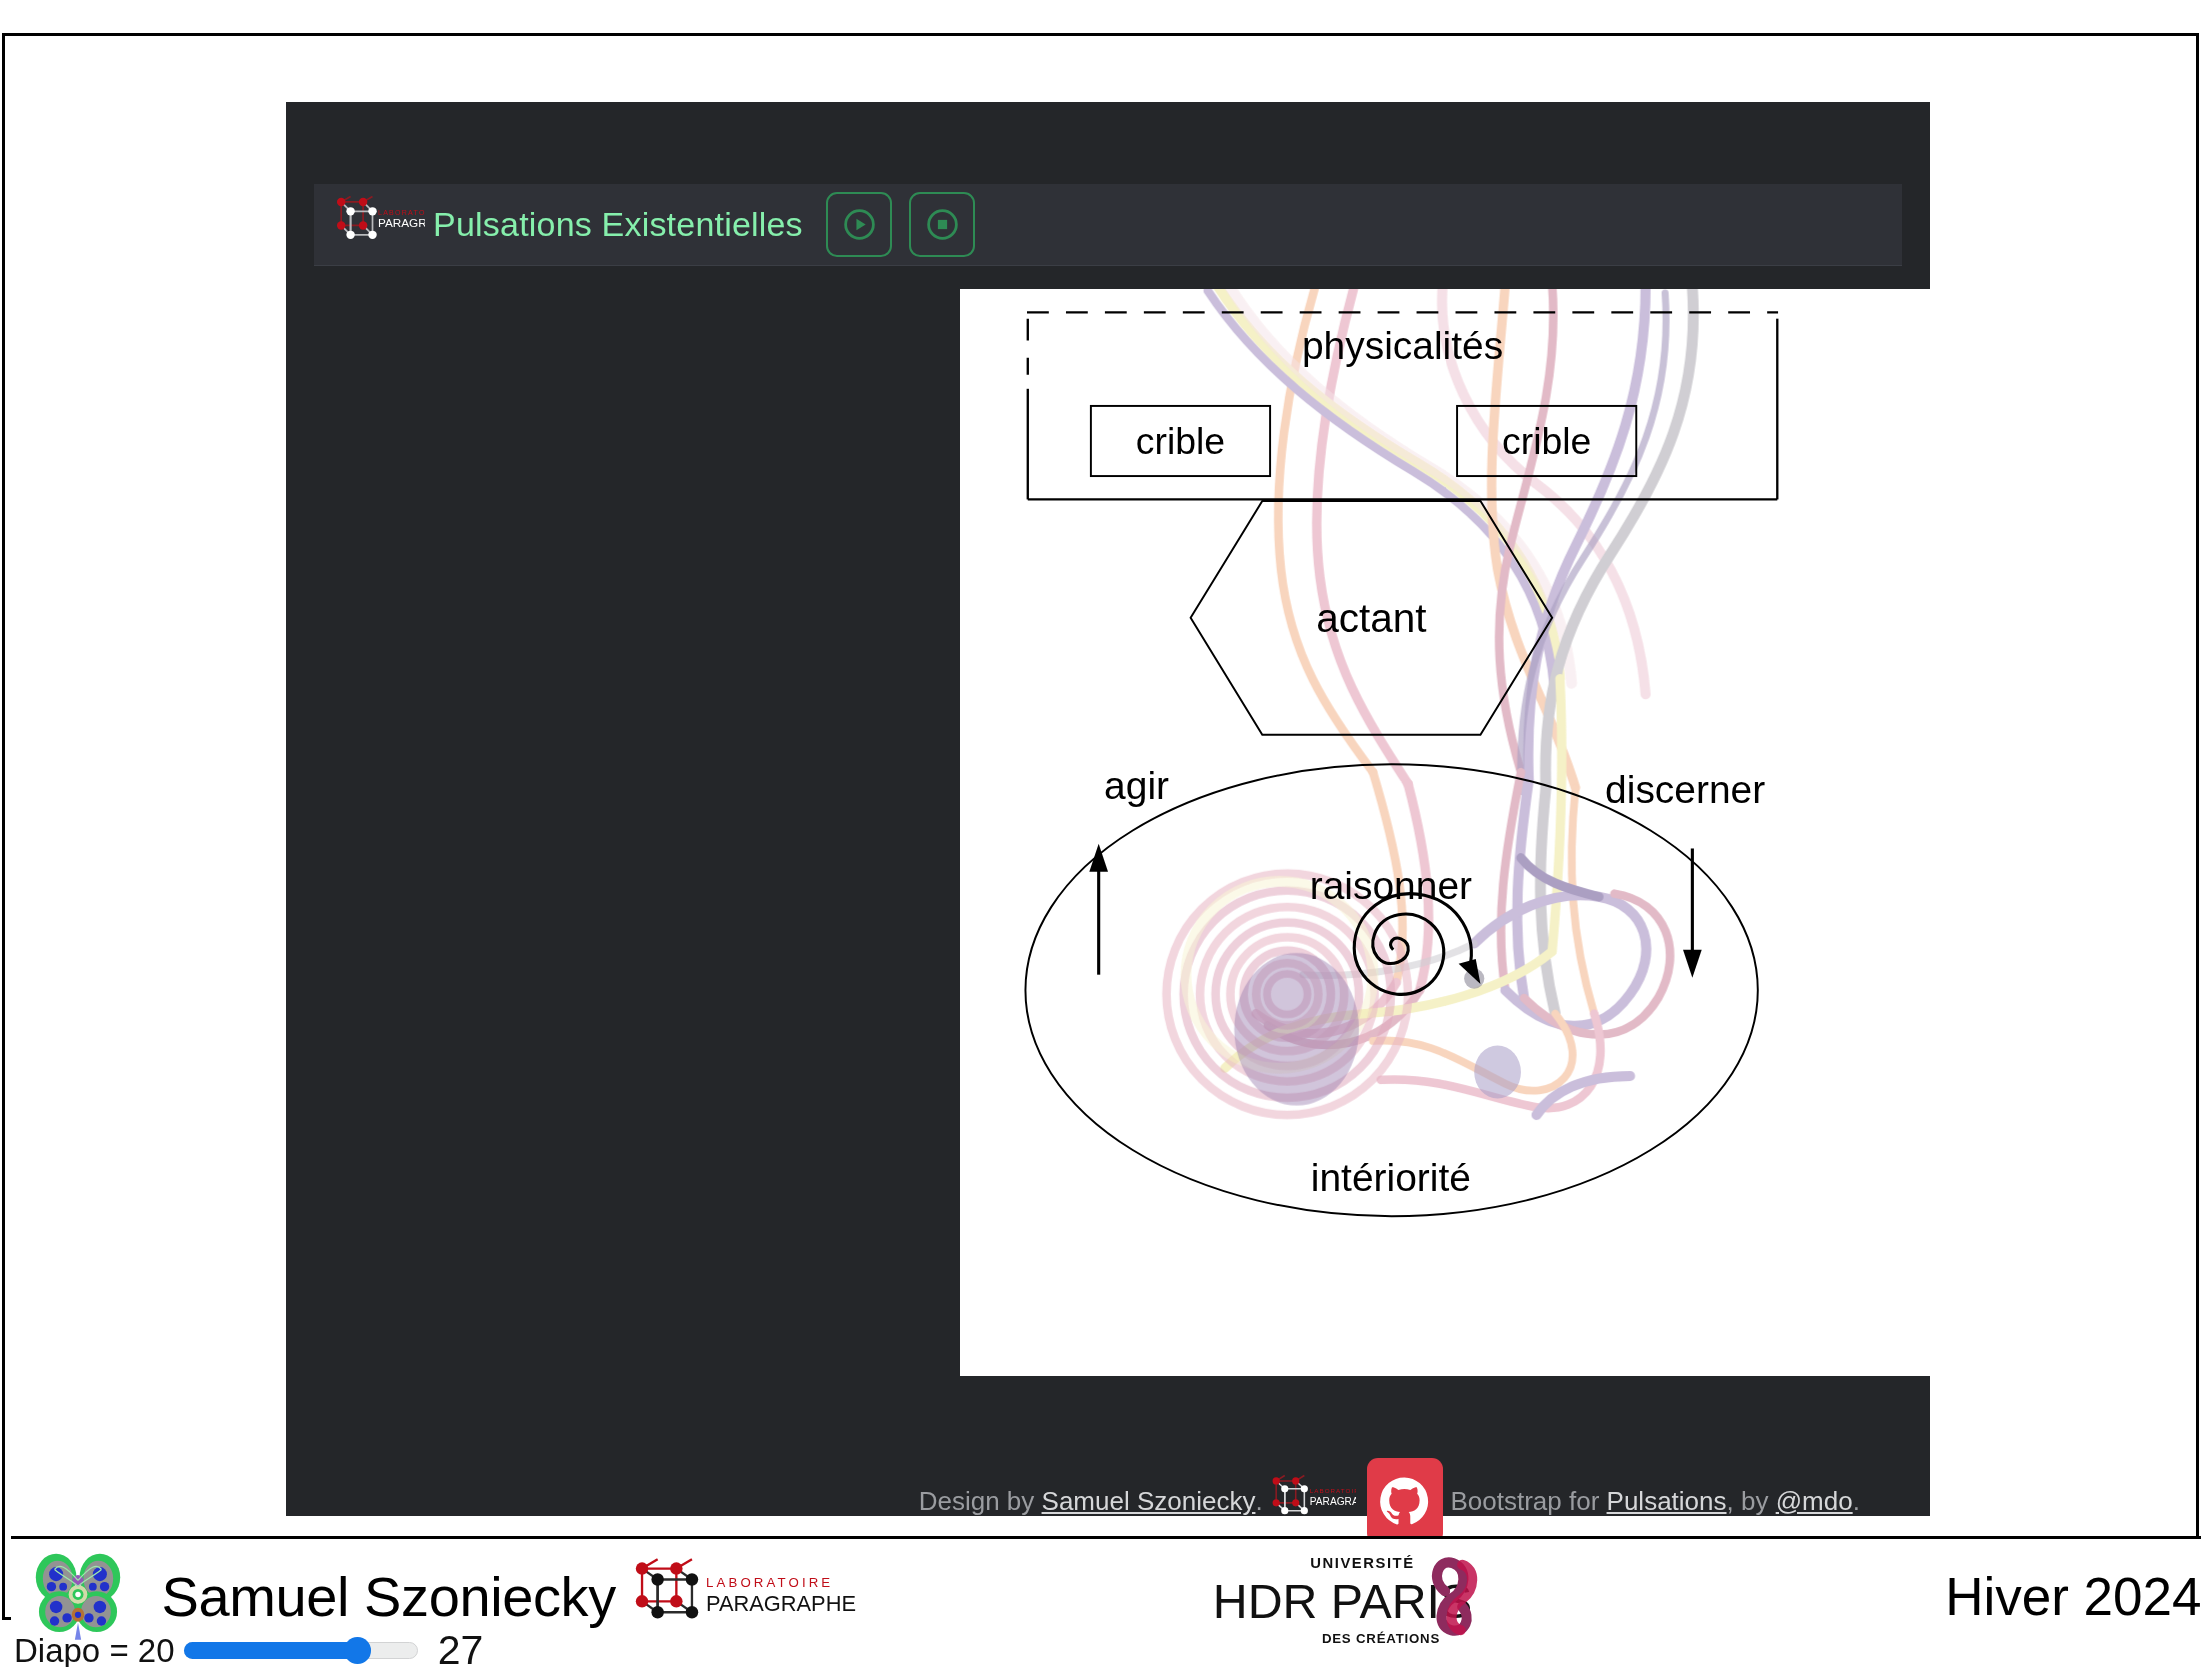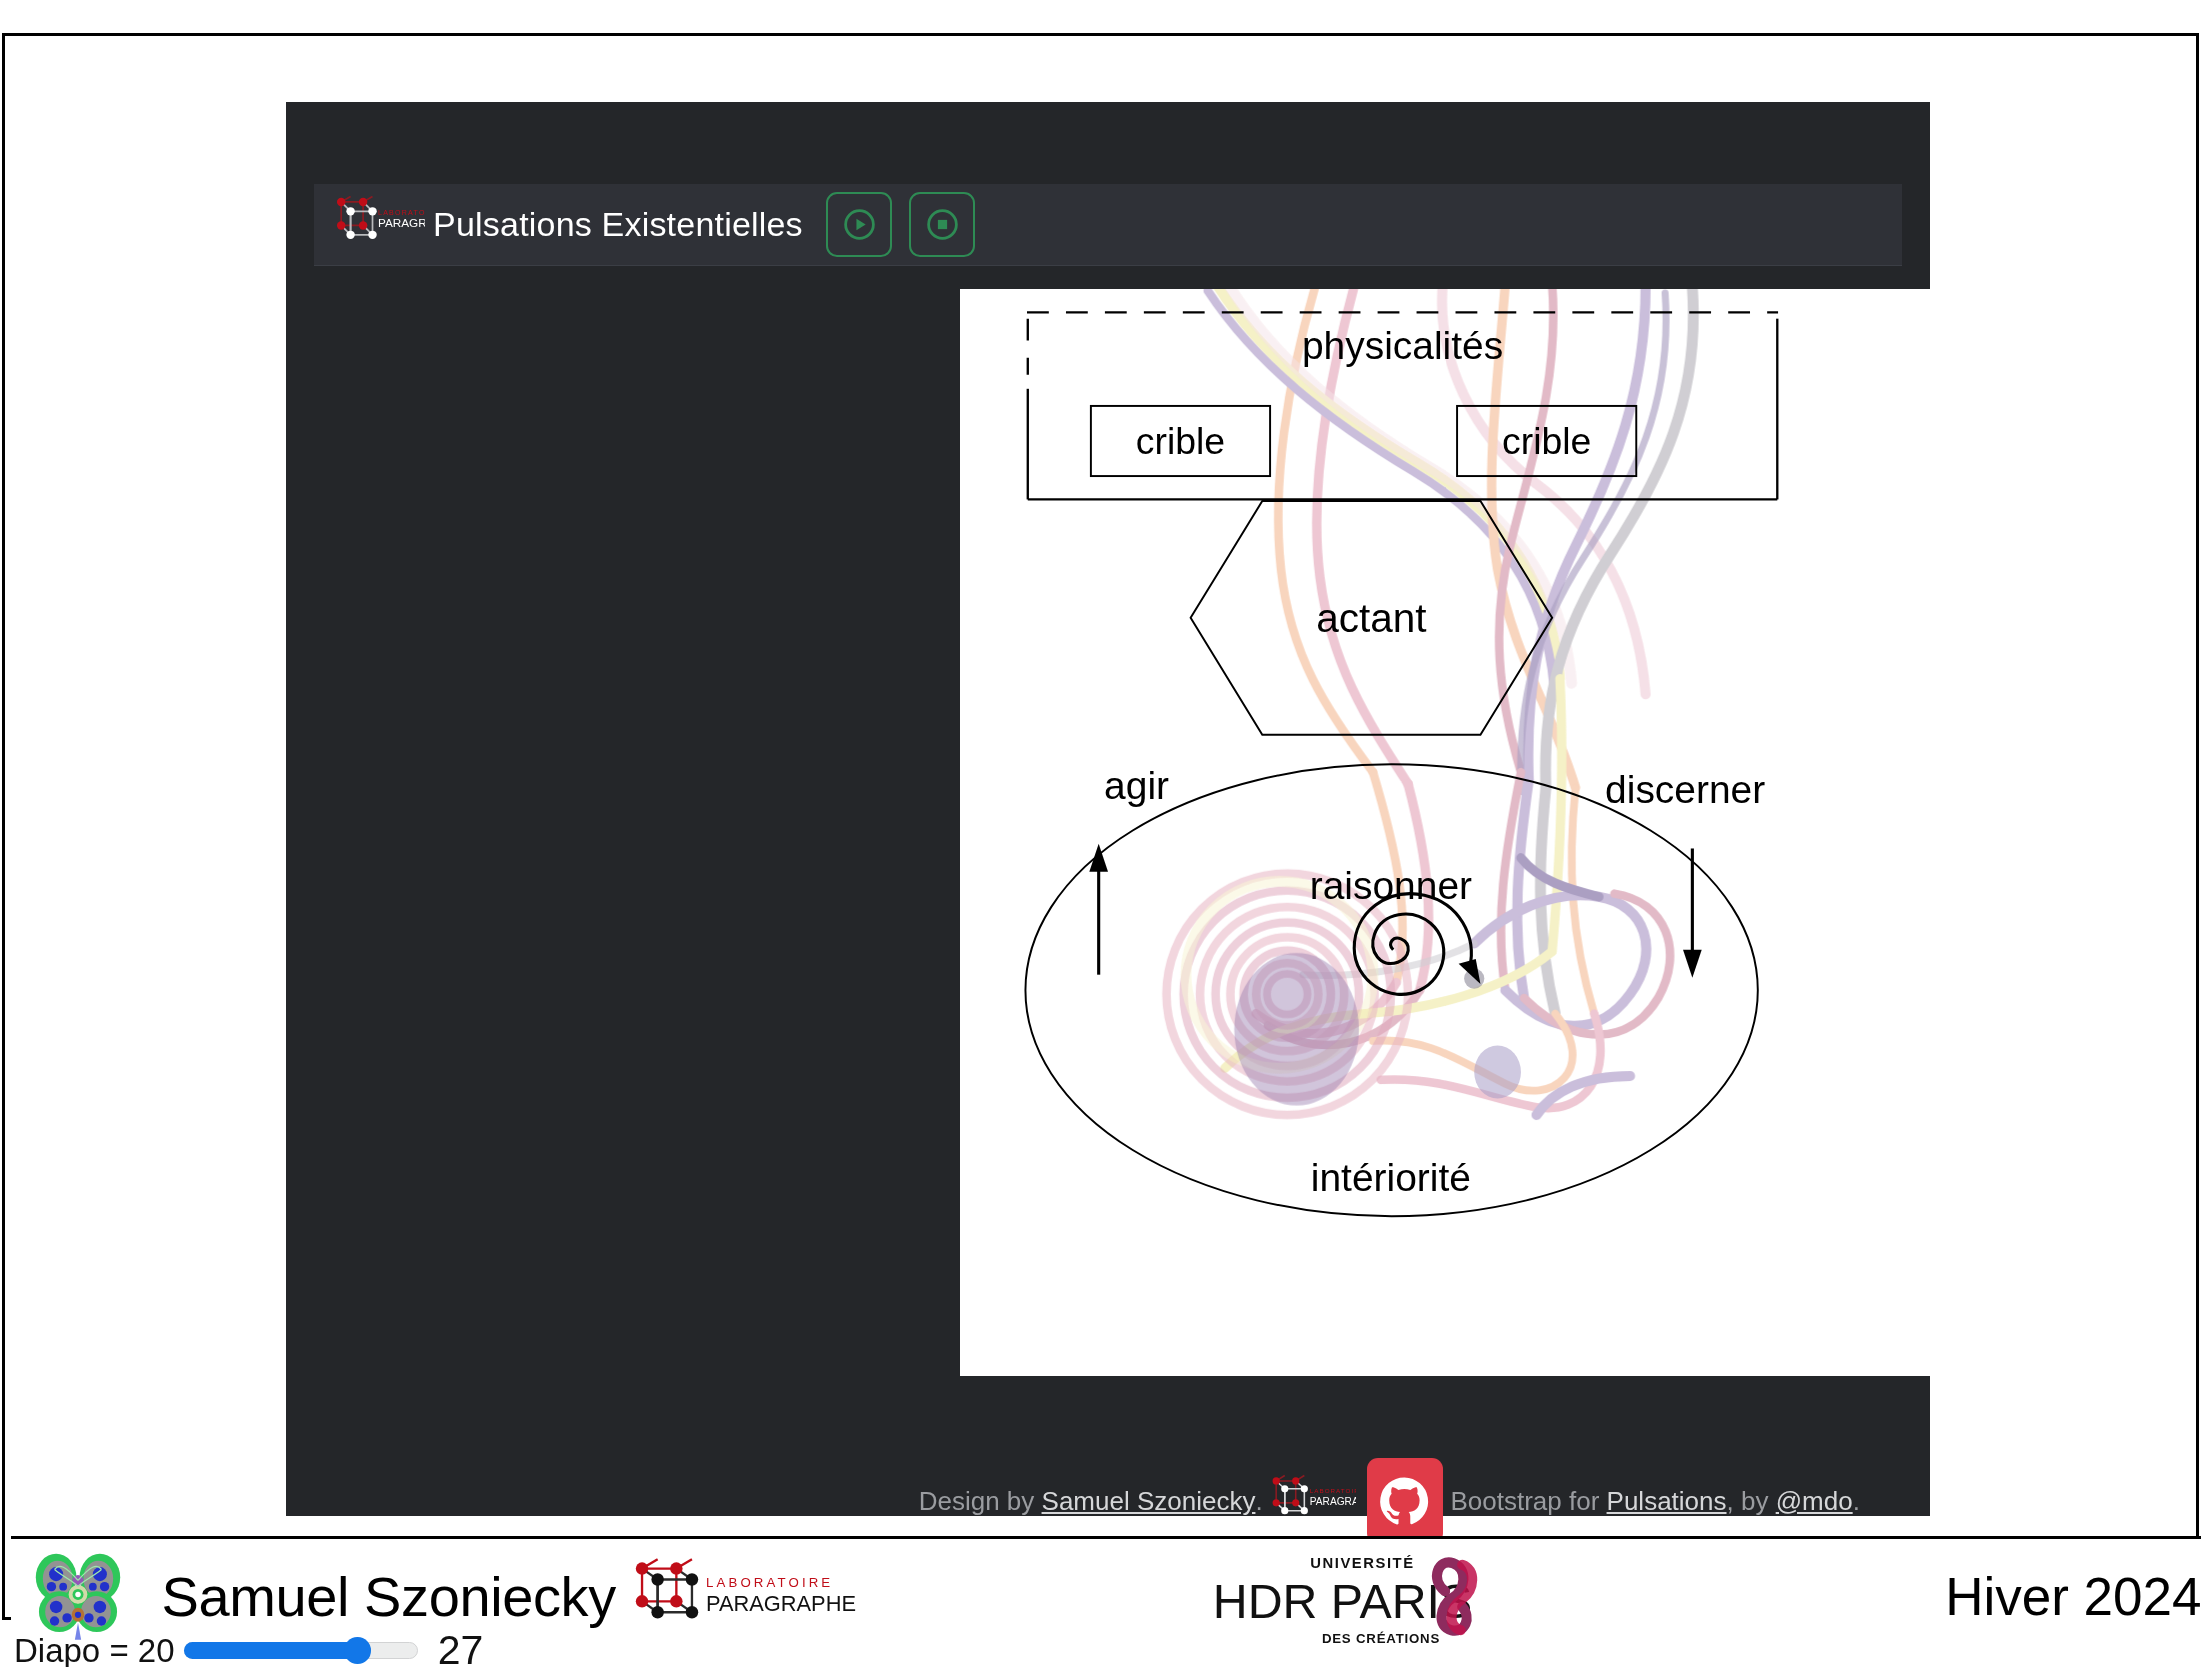--- a/index.html
+++ b/index.html
@@ -20,21 +20,21 @@
   }
 
   
   #navbar{
     position:absolute;left:28px;top:82px;width:1588px;height:82px;
     background:#2f3137;display:flex;align-items:center;padding:0 17px;
     box-sizing:border-box;border-bottom:0.8px solid #3b3e45;
   }
   .brand-logo{width:94px;height:67px;flex:0 0 auto;margin-right:4.7px;}
   #navbar .title{
-    color:#ffffff;font-size:34px;letter-spacing:0.2px;white-space:nowrap;margin-left:3.1px;
+    color:#86efac;font-size:34px;letter-spacing:0.2px;white-space:nowrap;margin-left:3.1px;
   }
   .ctrl-group{display:flex;gap:17px;margin-left:23.4px;}
   .ctrl-btn{
     width:62px;height:61px;border:2.3px solid #2e8b54;border-radius:11px;
     background:transparent;display:flex;align-items:center;justify-content:center;
     cursor:pointer;
   }
   .ctrl-btn svg{width:37px;height:37px;}
 
   

